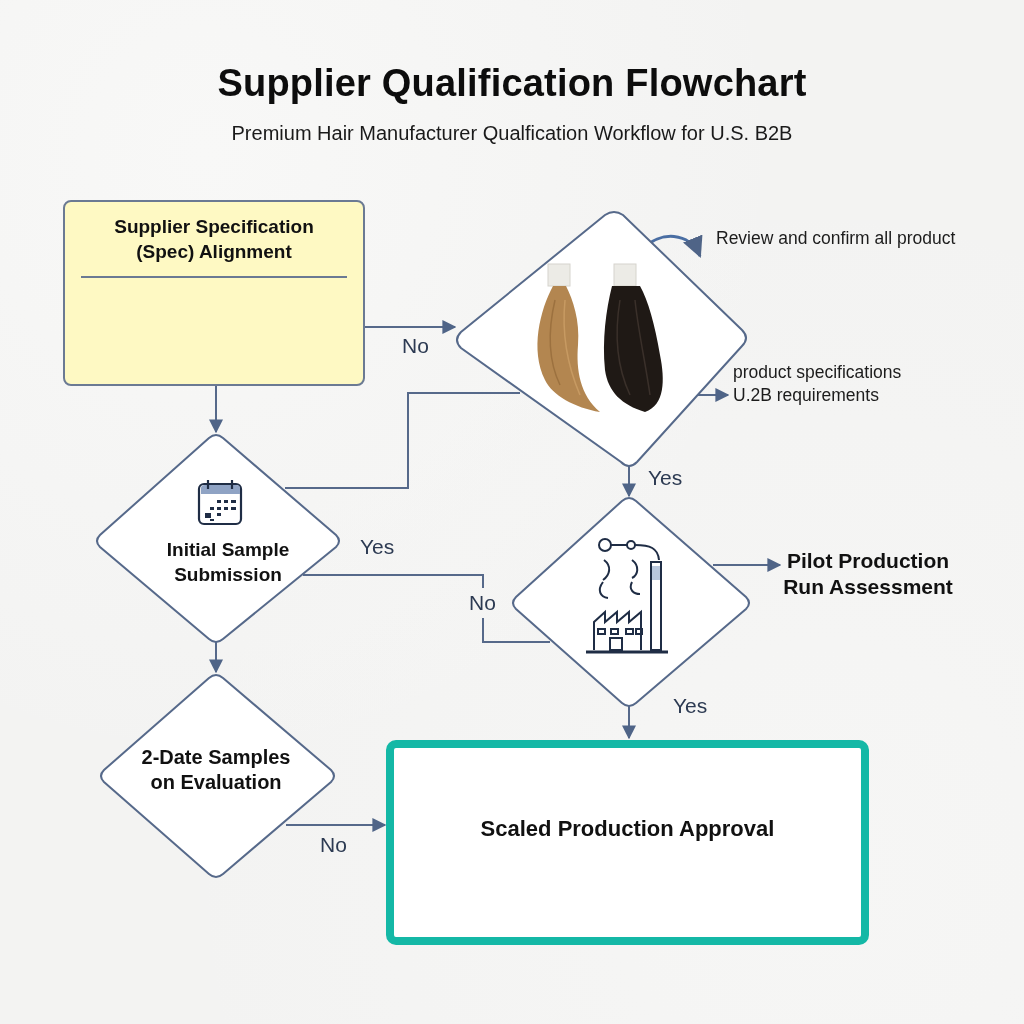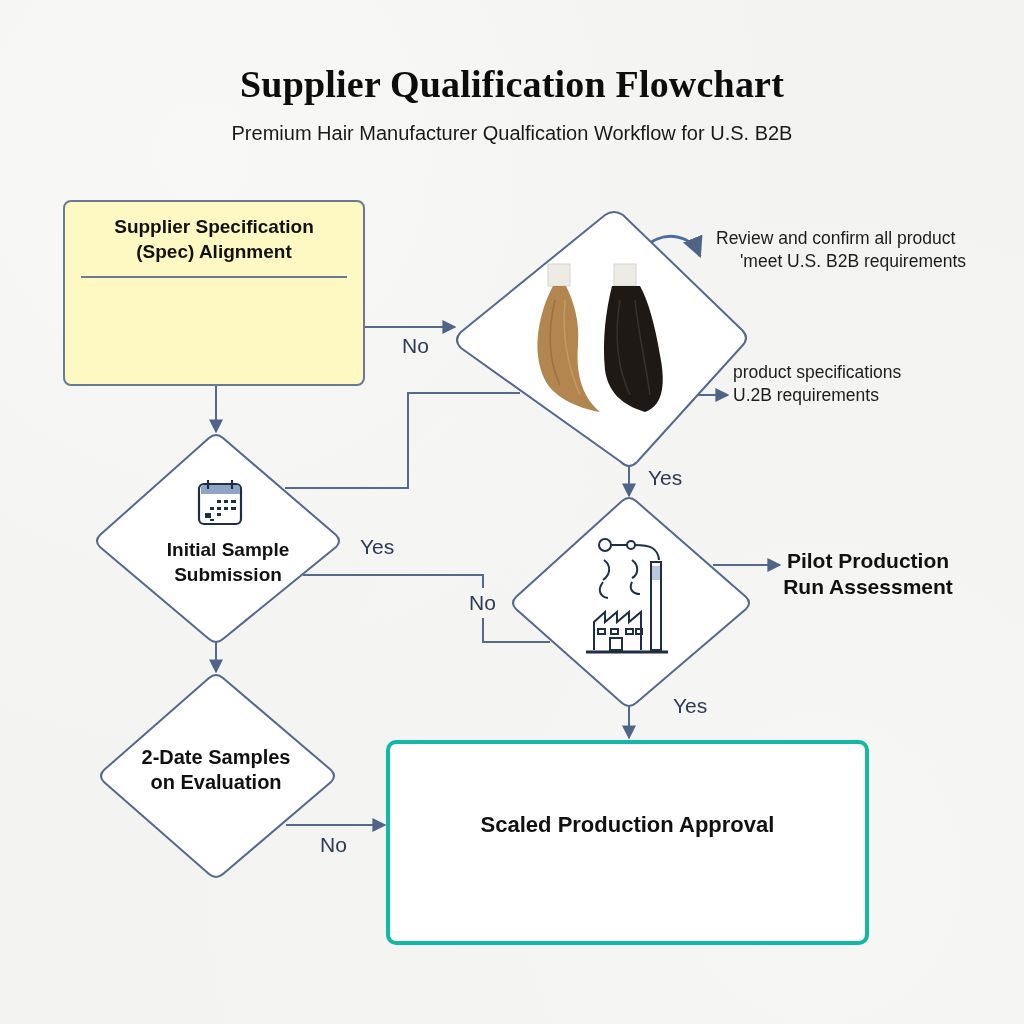--- a/index.html
+++ b/index.html
@@ -7,39 +7,39 @@
     width: 1024px; height: 1024px; position: relative; overflow: hidden;
     background: #f3f3f2;
     background-image: radial-gradient(ellipse at 20% 15%, #f8f8f7 0%, rgba(248,248,247,0) 50%),
                       radial-gradient(ellipse at 80% 85%, #f6f6f5 0%, rgba(246,246,245,0) 55%);
     font-family: "Liberation Sans", sans-serif;
     color: #111;
   }
   .abs { position: absolute; }
   .title {
     left: 0; width: 1024px; top: 62px; text-align: center;
-    font-size: 38px; font-weight: bold; letter-spacing: 0.2px; color: #0d0d0d; font-family: Liberation Serif, serif;
+    font-size: 38px; font-weight: bold; letter-spacing: 0.2px; color: #0d0d0d;
   }
   .subtitle {
     left: 0; width: 1024px; top: 122px; text-align: center;
     font-size: 20px; color: #1a1a1a;
   }
   svg.wires { position: absolute; left: 0; top: 0; }
   .node-label { font-weight: bold; color: #111; text-align: center; line-height: 25px; }
   .edge-label { font-size: 21px; color: #2c3a52; }
   .note { font-size: 17.5px; color: #1c1c1c; line-height: 23px; }
   .spec-box {
     left: 63px; top: 200px; width: 302px; height: 186px;
     background: #fef9c3; border: 2px solid #6b7a93; border-radius: 8px; box-sizing: border-box;
   }
   .spec-title { left: 0; top: 12px; width: 100%; font-size: 19px; }
   .spec-divider { left: 16px; top: 74px; width: 266px; height: 2px; background: #6b7a93; }
   .approval-box {
     left: 386px; top: 740px; width: 483px; height: 205px;
-    background: #fff; border: 4px solid #14b8a6; border-radius: 10px; box-sizing: border-box;
+    background: #fff; border: 8px solid #14b8a6; border-radius: 10px; box-sizing: border-box;
   }
   .approval-title { left: 0; top: 68px; width: 100%; font-size: 22px; }
   .pilot-label { left: 768px; top: 548px; width: 200px; font-size: 21px; text-align: center; line-height: 26px; }
 </style>
 </head>
 <body>
 
 <div class="abs title">Supplier Qualification Flowchart</div>
 <div class="abs subtitle">Premium Hair Manufacturer Qualfication Workflow for U.S. B2B</div>
 
@@ -188,21 +188,20 @@
   <div>Pilot Production</div>
   <div>Run Assessment</div>
 </div>
 
 <div class="abs approval-box">
   <div class="abs node-label approval-title">Scaled Production Approval</div>
 </div>
 
 <div class="abs note" style="left:716px; top:227px; width:290px;">
   <div>Review and confirm all product</div>
-  <div style="padding-left:24px;">'meet U.S. B2B requirements</div>
 </div>
 <div class="abs note" style="left:733px; top:361px; width:260px;">
   <div>product specifications</div>
   <div>U.2B requirements</div>
 </div>
 
 <div class="abs edge-label" style="left:402px; top:334px;">No</div>
 <div class="abs edge-label" style="left:648px; top:466px;">Yes</div>
 <div class="abs edge-label" style="left:360px; top:535px;">Yes</div>
 <div class="abs edge-label" style="left:469px; top:591px;">No</div>

